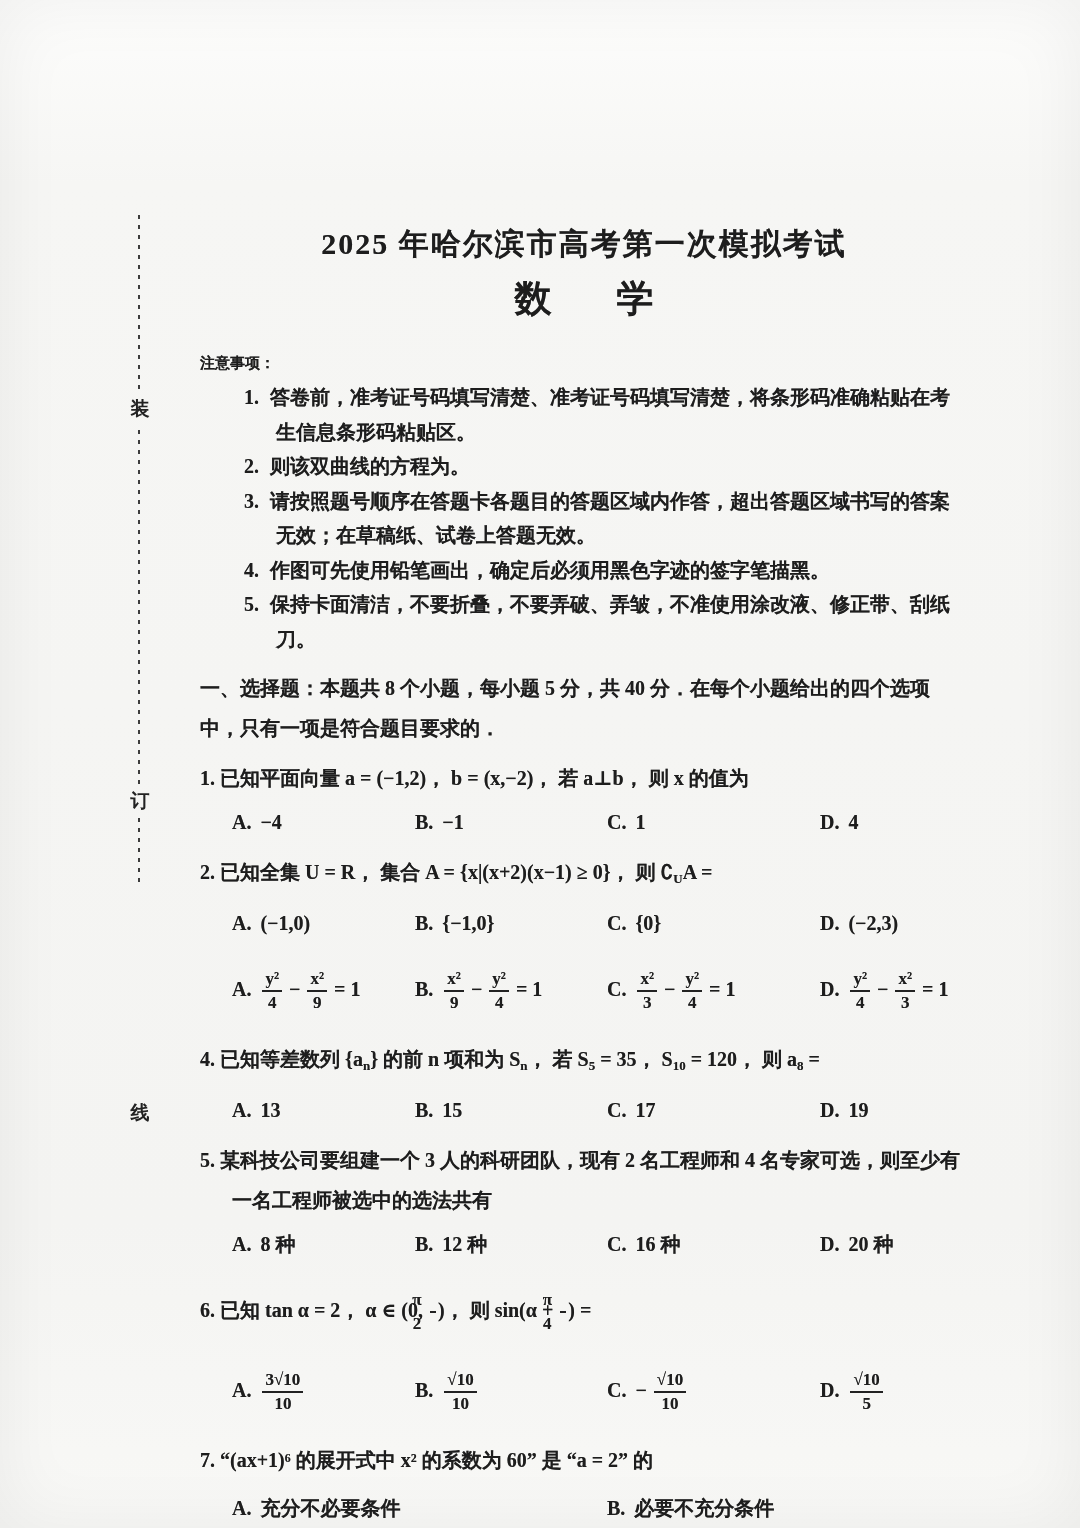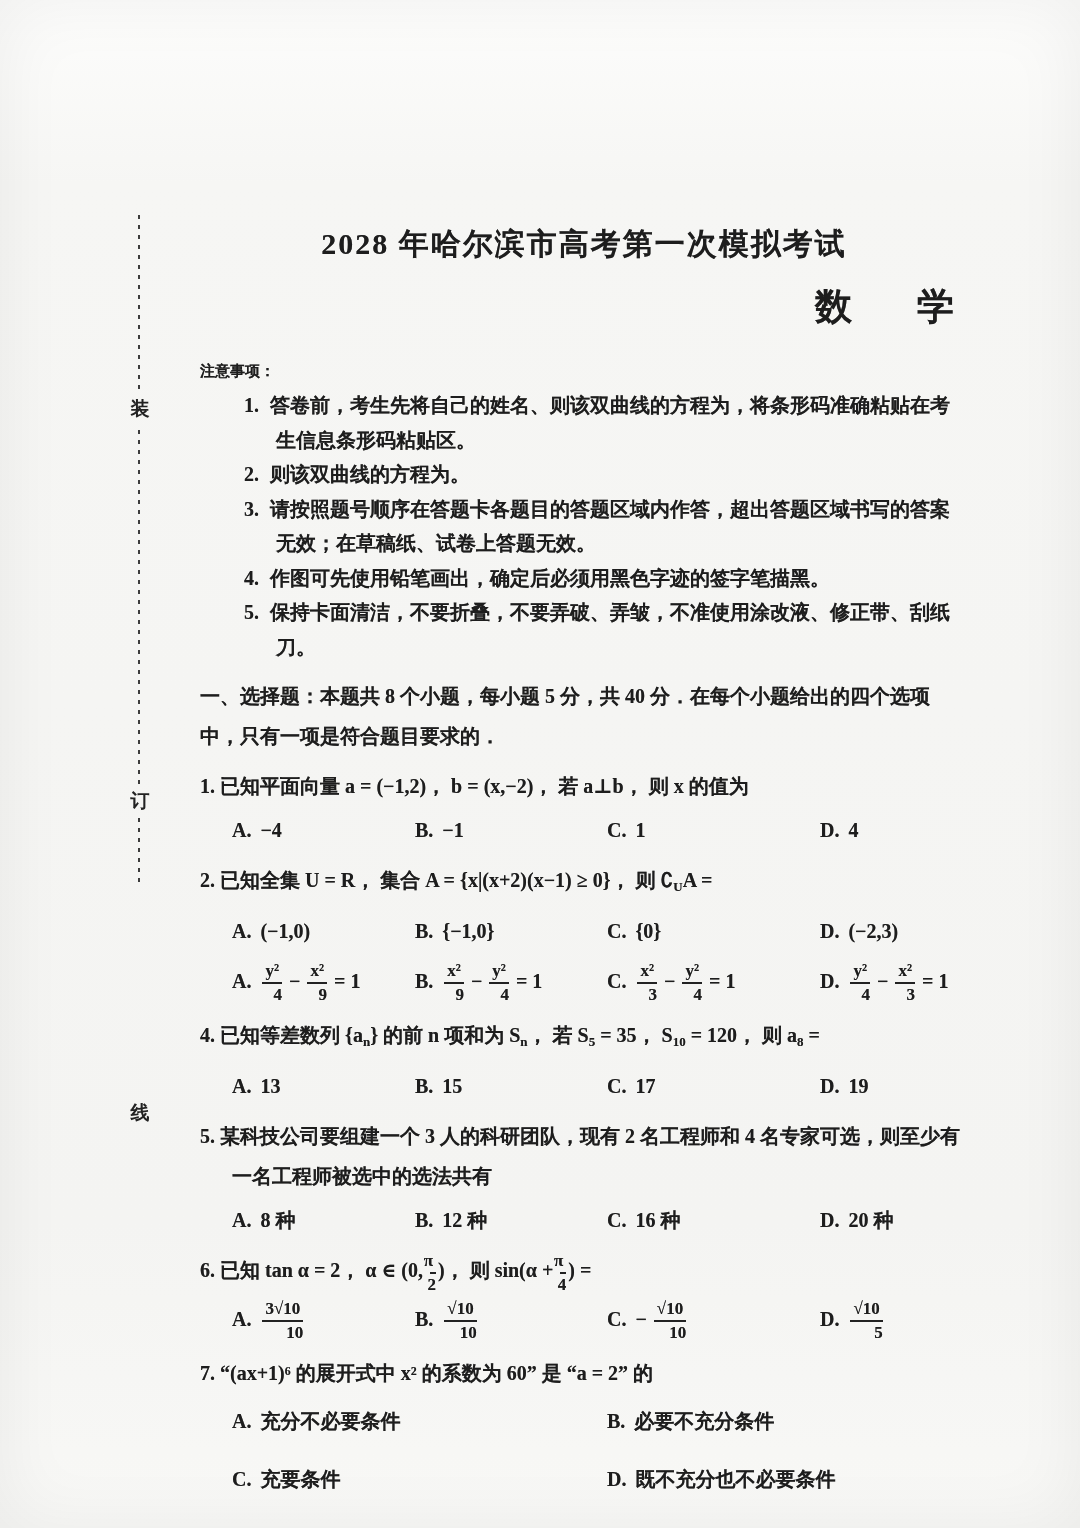--- a/index.html
+++ b/index.html
@@ -14,34 +14,34 @@
     background:linear-gradient(180deg,#fdfdfc 0%,#f6f6f4 12%,#f4f4f2 80%,#f8f8f6 100%);
     box-shadow:inset 0 0 70px rgba(0,0,0,.06);
     color:#1d1d1d;
   }
   .content{
     position:absolute; left:200px; top:0; width:768px;
     font-size:20px; font-weight:700; line-height:38px;
     text-shadow:0 0 .6px rgba(20,20,20,.55);
   }
   .page-title{ margin-top:224px; text-align:center; font-size:30px; line-height:40px; letter-spacing:2px; }
-  .subject-title{ margin-top:20px; text-align:right; font-size:37px; line-height:46px; letter-spacing:14px; text-indent:14px; }
+  .subject-title{ margin-top:12px; text-align:center; font-size:37px; line-height:46px; letter-spacing:14px; text-indent:14px; }
   .notes-label{ margin-top:24px; font-size:15px; line-height:34px; }
   .notes{ list-style:none; margin-left:44px; }
   .notes li{ line-height:34.5px; padding-left:32px; text-indent:-32px; }
   .note-no{ display:inline-block; width:26px; text-indent:0; }
   .section-intro{ margin-top:12px; line-height:40px; }
   .question{ margin-top:10px; }
   .stem{ padding-left:32px; text-indent:-32px; line-height:40px; }
   .opts{ display:grid; padding-left:32px; margin-top:4px; align-items:center; }
   .cols4{ grid-template-columns:183px 192px 213px 1fr; }
   .cols2{ grid-template-columns:375px 1fr; row-gap:18px; margin-top:8px; }
   .opt{ white-space:nowrap; line-height:40px; }
   .olabel{ margin-right:9px; }
-  .frac{ display:inline-block; text-align:right; vertical-align:middle; margin:0 2px; }
+  .frac{ display:inline-block; text-align:center; vertical-align:middle; margin:16px 2px; }
   .frac .fn{ display:block; font-size:17px; line-height:20px; padding:0 3px 1px; border-bottom:2px solid #222; }
   .frac .fd{ display:block; font-size:17px; line-height:20px; padding-top:1px; }
   .sub{ font-size:13px; vertical-align:-4px; letter-spacing:0; }
   
   .rail{ position:absolute; left:129px; top:0; width:22px; height:1528px; }
   .dash{ position:absolute; left:9px; width:2px;
          background:repeating-linear-gradient(180deg,#3c3c3c 0 4px,transparent 4px 10px); }
   .dash-1{ top:215px; height:180px; }
   .dash-2{ top:430px; height:358px; }
   .dash-3{ top:818px; height:70px; }
@@ -60,26 +60,26 @@
     <div class="dash dash-1"></div>
     <div class="rail-char rail-char-1">装</div>
     <div class="dash dash-2"></div>
     <div class="rail-char rail-char-2">订</div>
     <div class="dash dash-3"></div>
     <div class="rail-char rail-char-3">线</div>
   </div>
 
   <div class="content">
 
-    <h1 class="page-title">2028 年哈尔滨市高考第一次模拟考试</h1>
+    <h1 class="page-title">2025 年哈尔滨市高考第一次模拟考试</h1>
     <h2 class="subject-title">数　学</h2>
 
     <p class="notes-label">注意事项：</p>
     <ol class="notes">
-      <li><span class="note-no">1.</span><span>答卷前，考生先将自己的姓名、则该双曲线的方程为，将条形码准确粘贴在考生信息条形码粘贴区。</span></li>
+      <li><span class="note-no">1.</span><span>答卷前，准考证号码填写清楚、准考证号码填写清楚，将条形码准确粘贴在考生信息条形码粘贴区。</span></li>
       <li><span class="note-no">2.</span><span>则该双曲线的方程为。</span></li>
       <li><span class="note-no">3.</span><span>请按照题号顺序在答题卡各题目的答题区域内作答，超出答题区域书写的答案无效；在草稿纸、试卷上答题无效。</span></li>
       <li><span class="note-no">4.</span><span>作图可先使用铅笔画出，确定后必须用黑色字迹的签字笔描黑。</span></li>
       <li><span class="note-no">5.</span><span>保持卡面清洁，不要折叠，不要弄破、弄皱，不准使用涂改液、修正带、刮纸刀。</span></li>
     </ol>
 
     <p class="section-intro">一、选择题：本题共 8 个小题，每小题 5 分，共 40 分．在每个小题给出的四个选项中，只有一项是符合题目要求的．</p>
 
     <div class="question">
       <p class="stem">1. 已知平面向量 a = (−1,2)， b = (x,−2)， 若 a⊥b， 则 x 的值为</p>

